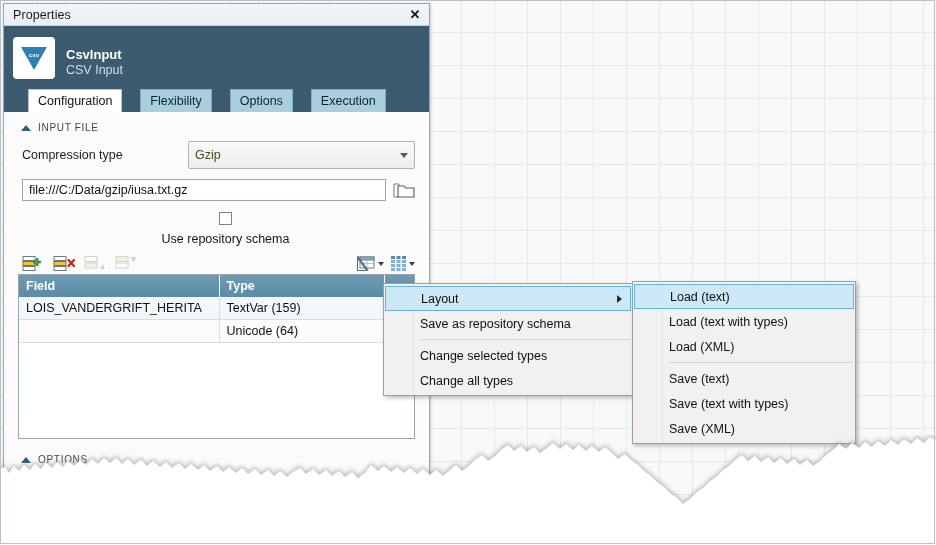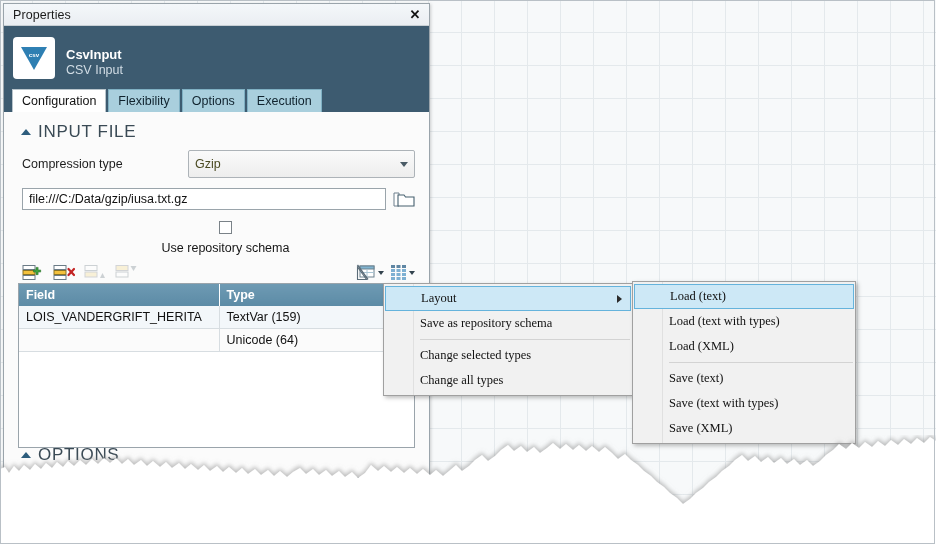--- a/index.html
+++ b/index.html
@@ -146,20 +146,21 @@
     display: flex;
     align-items: center;
     background: #a9cfdd;
     color: #10232e;
     margin-right: 2px;
     border: 1px solid #7fb0c3;
     border-bottom: none;
     box-sizing: border-box;
     cursor: pointer;
     white-space: nowrap;
+    margin-left: 16px;
   }
   .tab.active {
     background: #ffffff;
     color: #111111;
     border-color: #b9c5cc;
   }
 
   
   .panel-body {
     position: relative;
@@ -169,21 +170,21 @@
     padding: 0;
     overflow: hidden;
   }
 
   .section-head {
     display: flex;
     align-items: center;
     gap: 7px;
     padding: 10px 0 4px 17px;
     color: #3a4a55;
-    font-size: 17px;
+    font-size: 10px;
     letter-spacing: 0.7px;
   }
   .caret-up {
     width: 0; height: 0;
     border-left: 5px solid transparent;
     border-right: 5px solid transparent;
     border-bottom: 6px solid #2e5d7d;
   }
 
   .form-row {
@@ -370,21 +371,20 @@
     display: flex;
     align-items: center;
     padding-left: 36px;
     padding-right: 20px;
     font-size: 12.5px;
     color: #101010;
     cursor: pointer;
     white-space: nowrap;
     box-sizing: border-box;
     z-index: 2;
-    font-family: Liberation Serif, serif;
   }
   .menu-item.highlight {
     background: #cde8f6;
     border: 1px solid #65b3dc;
     margin: 0 1px;
     padding-left: 35px;
     height: 25px;
   }
   .menu-sep {
     height: 1px;

